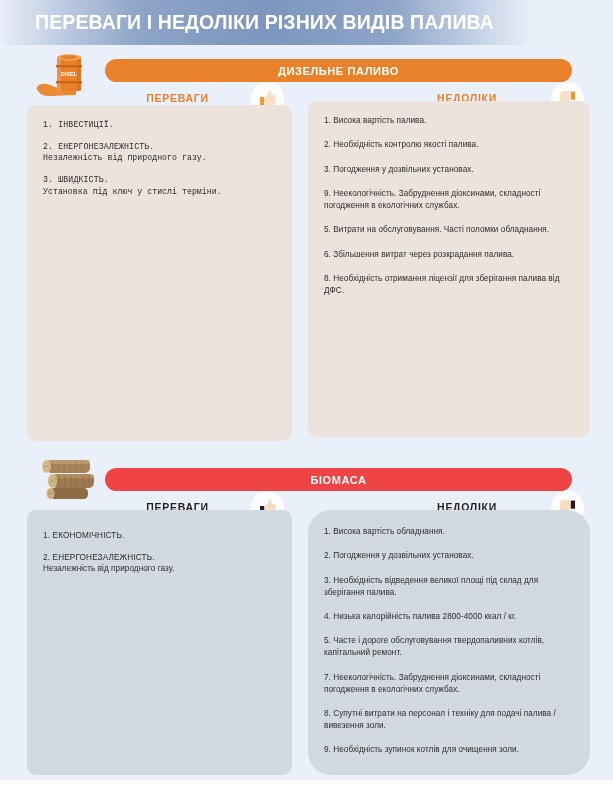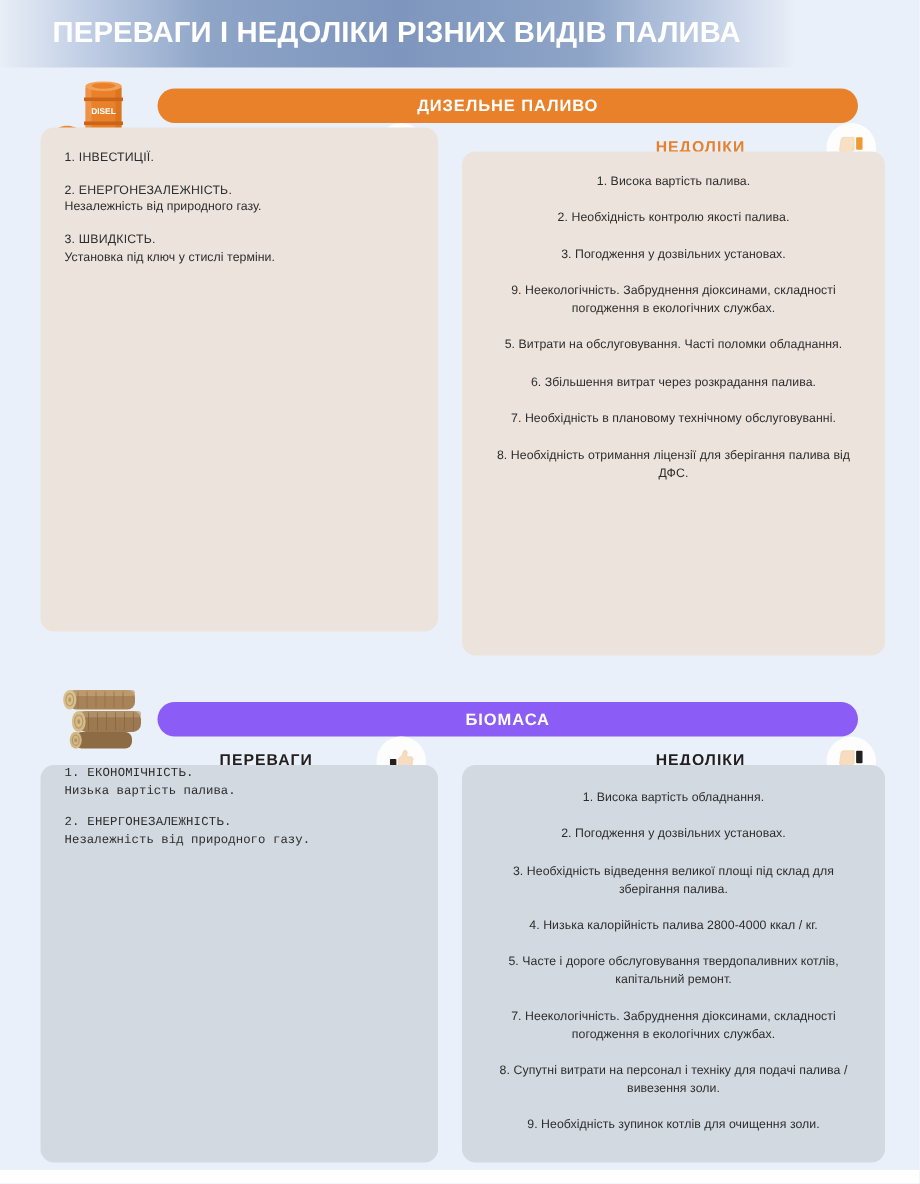--- a/index.html
+++ b/index.html
@@ -71,21 +71,21 @@
     top: 14px;
     width: 467px;
     height: 23px;
     border-radius: 12px;
     display: flex;
     align-items: center;
     justify-content: center;
   }
 
   .fuel-ribbon.orange { background: #e8812a; }
-  .fuel-ribbon.dark   { background: #8b5cf6; }
+  .fuel-ribbon.dark   { background: #ef4444; }
 
   .fuel-ribbon-label {
     color: #ffffff;
     font-size: 11px;
     font-weight: bold;
     letter-spacing: 0.6px;
     white-space: nowrap;
   }
 
   
@@ -166,21 +166,20 @@
     display: block;
     letter-spacing: 0.05px;
   }
 
   .entry-single {
     margin-bottom: 12.5px;
     color: #2c2c2c;
     font-size: 8.2px;
     line-height: 1.45;
     letter-spacing: 0.05px;
-    text-align: center;
   }
   .entry-single:last-child { margin-bottom: 0; }
 
   .bottom-strip {
     position: absolute;
     left: 0;
     bottom: 0;
     width: 613px;
     height: 9px;
     background: #ffffff;
@@ -237,21 +236,21 @@
     </div>
     <div class="thumb-badge" style="left:551px; top:37px;">
       <svg viewBox="0 0 24 24" width="19" height="19">
         <rect x="16.1" y="3.2" width="5.4" height="10.5" rx="0.8" fill="#ef9933"></rect>
         <path d="M14.4 3.2 L14.4 14.1 C12.4 15.1 11 16.8 10.6 18.9 C10.4 20.1 9.8 20.9 8.8 20.9
                  C7.6 20.9 6.9 19.9 7 18.6 L7.4 15.4 L3.8 15.4 C2.6 15.4 2 14.5 2.2 13.4
                  L3.4 5.2 C3.6 3.9 4.4 3.2 5.6 3.2 Z" fill="#f8e0c4" stroke="#f0cfa8" stroke-width="0.5"></path>
       </svg>
     </div>
 
-    <div class="col col-left beige" style="top:40px; height:336px;">
+    <div class="col col-left beige" style="top:60px; height:336px;font-family:Liberation Mono, monospace;">
       <div class="col-body">
         <div class="entry">
           <span class="entry-title">1. ІНВЕСТИЦІЇ.</span>
         </div>
         <div class="entry">
           <span class="entry-title">2. ЕНЕРГОНЕЗАЛЕЖНІСТЬ.</span>
           <span class="entry-desc">Незалежність від природного газу.</span>
         </div>
         <div class="entry">
           <span class="entry-title">3. ШВИДКІСТЬ.</span>
@@ -261,21 +260,20 @@
     </div>
 
     <div class="col col-right beige" style="top:56px; height:336px;">
       <div class="col-body">
         <div class="entry-single">1. Висока вартість палива.</div>
         <div class="entry-single">2. Необхідність контролю якості палива.</div>
         <div class="entry-single">3. Погодження у дозвільних установах.</div>
         <div class="entry-single">9. Неекологічність. Забруднення діоксинами, складності погодження в екологічних службах.</div>
         <div class="entry-single">5. Витрати на обслуговування. Часті поломки обладнан­ня.</div>
         <div class="entry-single">6. Збільшення витрат через розкрадання палива.</div>
-        <div class="entry-single">7. Необхідність в плановому технічному обслуговуванні.</div>
         <div class="entry-single">8. Необхідність отримання ліцензії для зберігання палива від ДФС.</div>
       </div>
     </div>
   </div>
 
   <div class="section section-biomass">
 
     <div class="fuel-icon-wrap" style="left:26px; top:0px;">
       <svg viewBox="0 0 76 56" width="76" height="56">
 
@@ -342,33 +340,32 @@
     <div class="thumb-badge" style="left:551px; top:37px;">
       <svg viewBox="0 0 24 24" width="19" height="19">
         <rect x="16.1" y="3.2" width="5.4" height="10.5" rx="0.8" fill="#231f1f"></rect>
         <path d="M14.4 3.2 L14.4 14.1 C12.4 15.1 11 16.8 10.6 18.9 C10.4 20.1 9.8 20.9 8.8 20.9
                  C7.6 20.9 6.9 19.9 7 18.6 L7.4 15.4 L3.8 15.4 C2.6 15.4 2 14.5 2.2 13.4
                  L3.4 5.2 C3.6 3.9 4.4 3.2 5.6 3.2 Z" fill="#f7ddbf" stroke="#eccda6" stroke-width="0.5"></path>
       </svg>
     </div>
 
     <div class="col col-left grey" style="top:56px; height:265px;">
-      <div class="col-body" style="padding-top:0;font-family:Liberation Mono, monospace;">
+      <div class="col-body" style="padding-top:20px;">
         <div class="entry">
           <span class="entry-title">1. ЕКОНОМІЧНІСТЬ.</span>
-          <span class="entry-desc">Низька вартість палива.</span>
         </div>
         <div class="entry">
           <span class="entry-title">2. ЕНЕРГОНЕЗАЛЕЖНІСТЬ.</span>
           <span class="entry-desc">Незалежність від природного газу.</span>
         </div>
       </div>
     </div>
 
-    <div class="col col-right grey" style="top:56px; height:265px;">
+    <div class="col col-right grey" style="top:56px; height:265px;border-radius:23px;">
       <div class="col-body" style="padding-top:16px;">
         <div class="entry-single">1. Висока вартість обладнання.</div>
         <div class="entry-single">2. Погодження у дозвільних установах.</div>
         <div class="entry-single">3. Необхідність відведення великої площі під склад для зберігання палива.</div>
         <div class="entry-single">4. Низька калорійність палива 2800-4000 ккал / кг.</div>
         <div class="entry-single">5. Часте і дороге обслуговування твердопаливних котлів, капітальний ремонт.</div>
         <div class="entry-single">7. Неекологічність. Забруднення діоксинами, складності погодження в екологічних службах.</div>
         <div class="entry-single">8. Супутні витрати на персонал і техніку для подачі палива / вивезення золи.</div>
         <div class="entry-single">9. Необхідність зупинок котлів для очищення золи.</div>
       </div>

